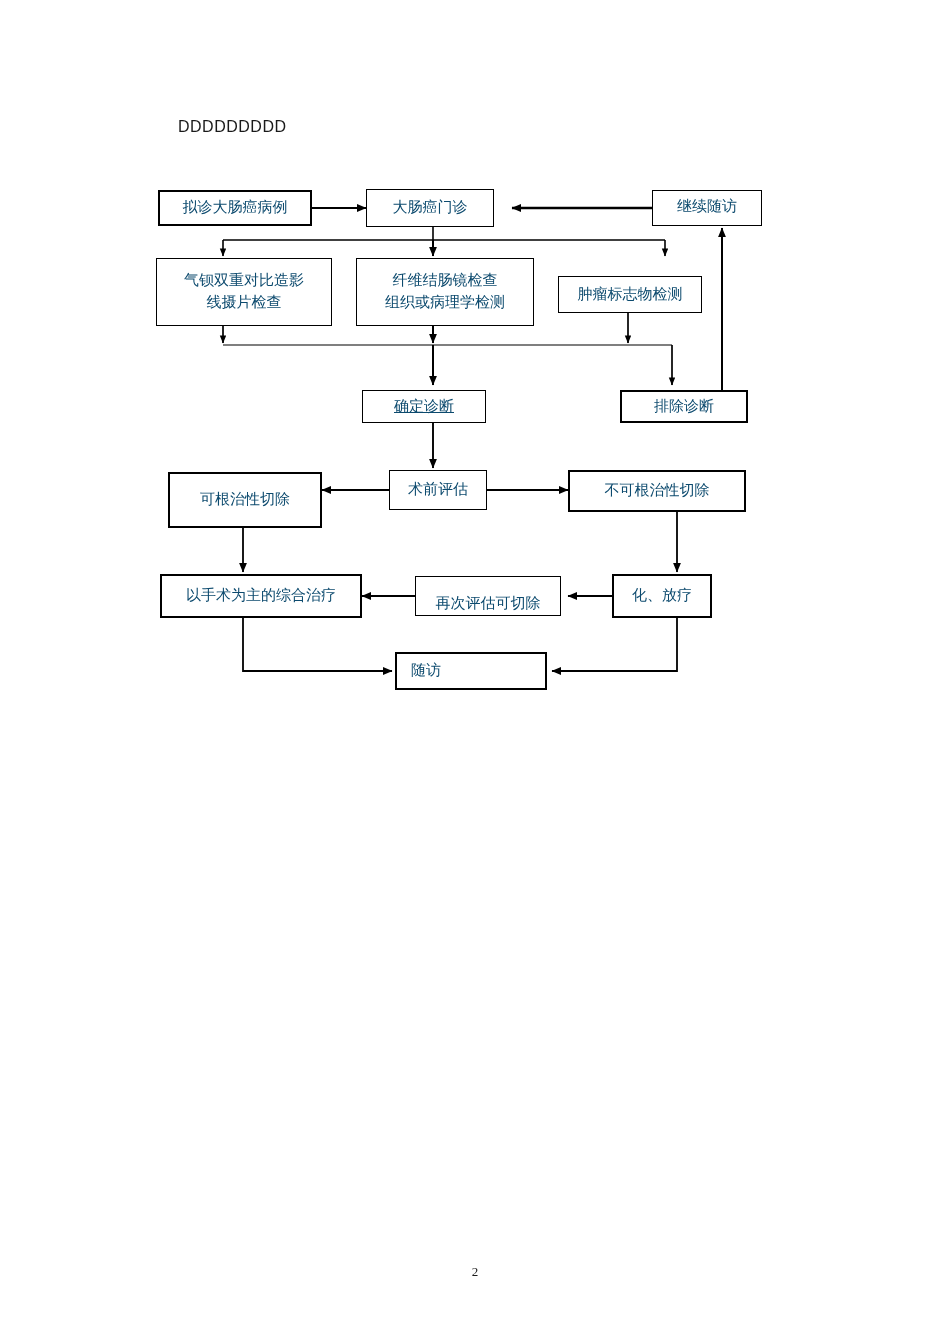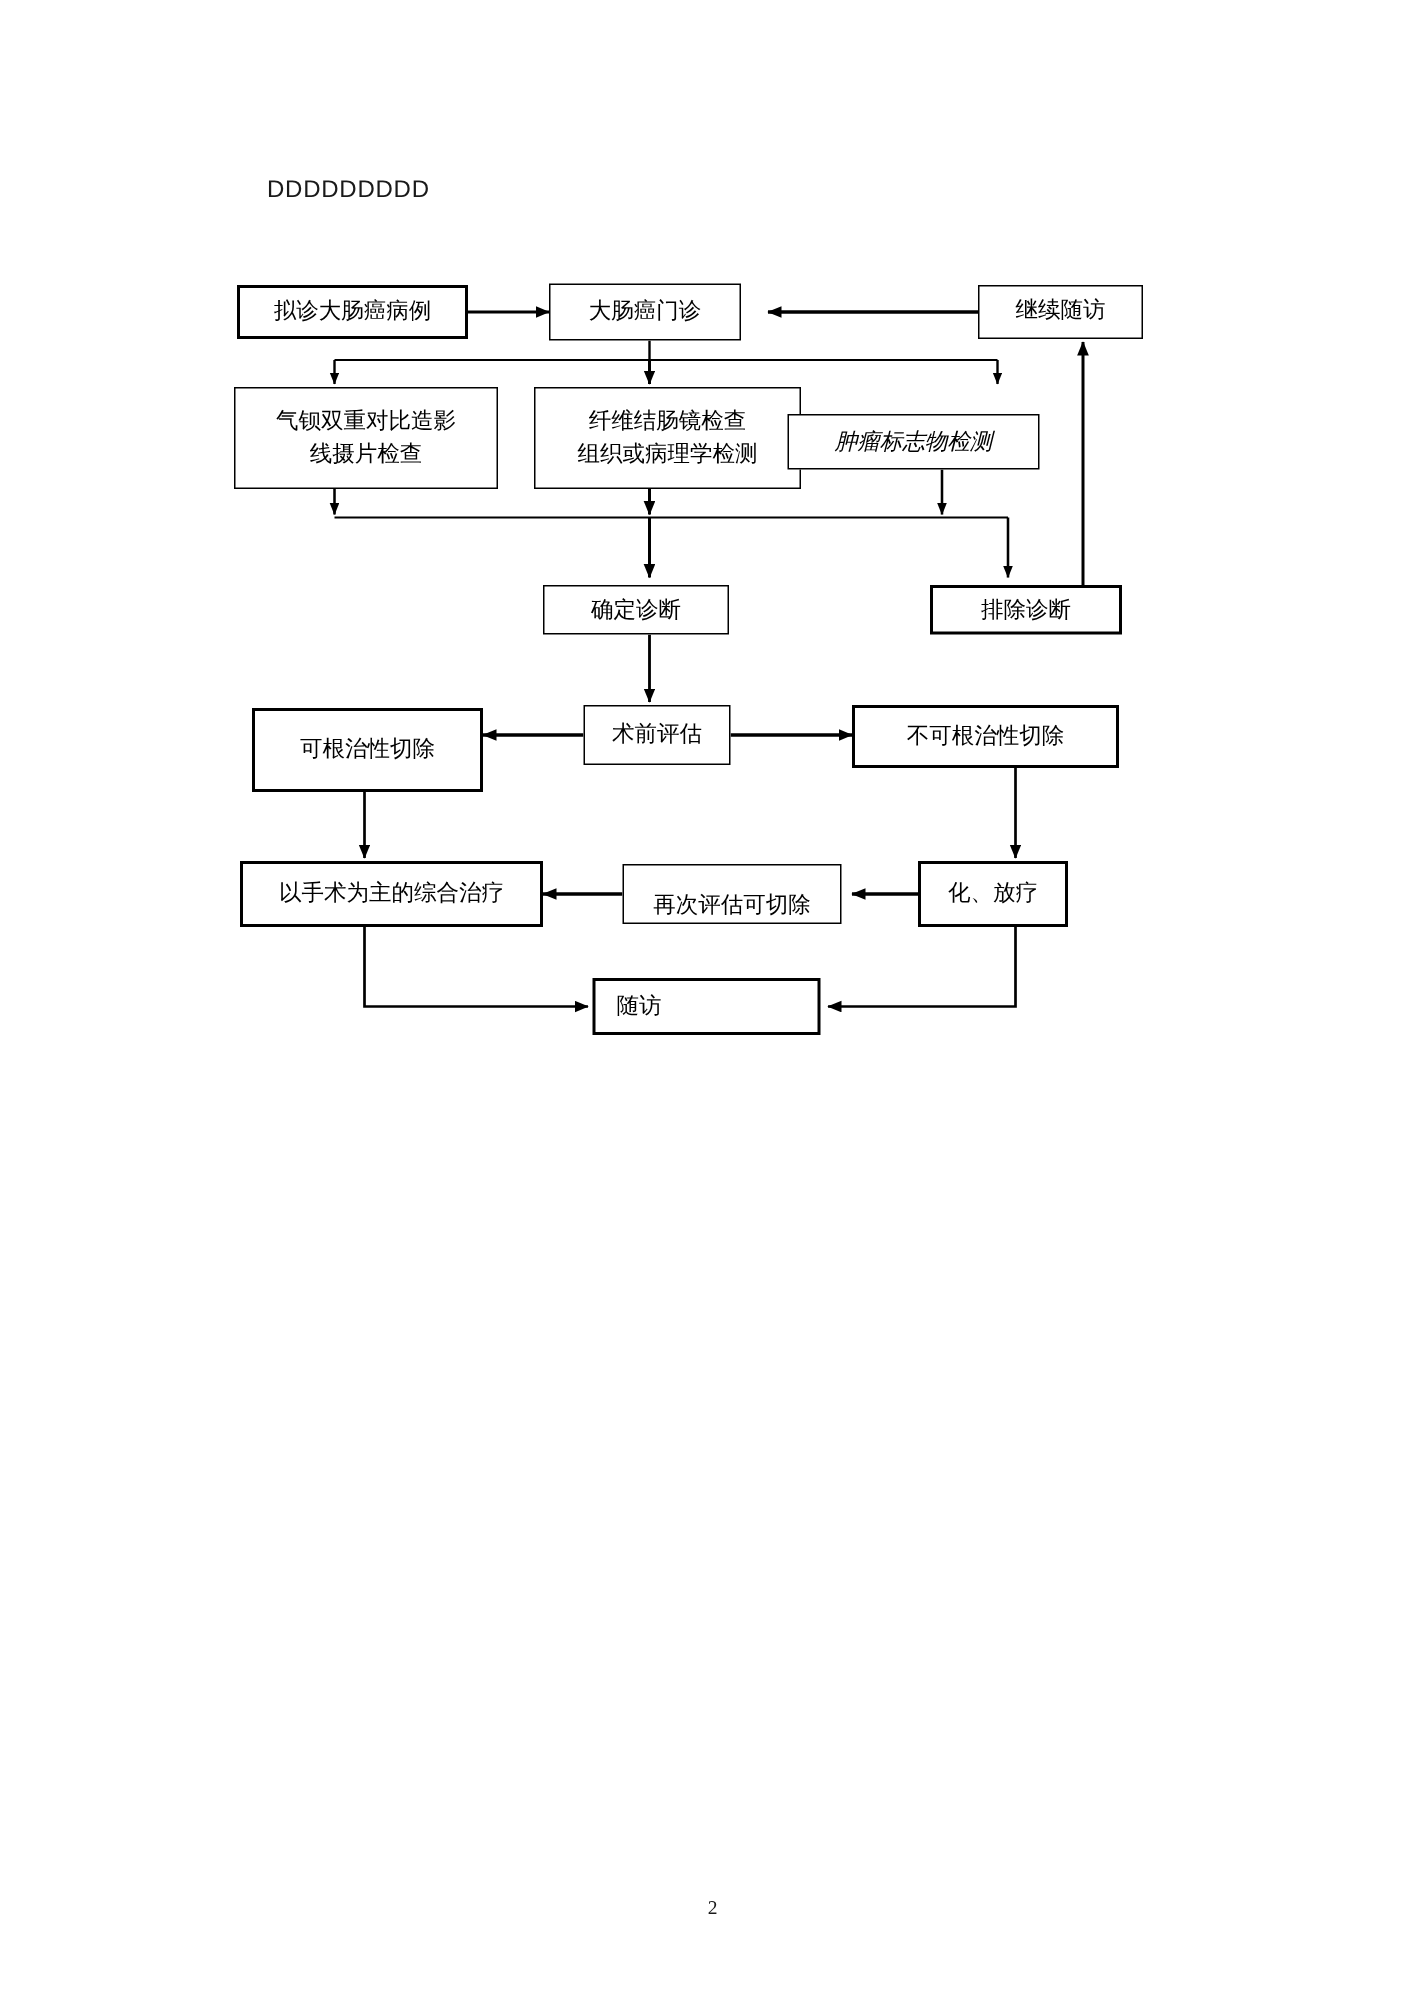--- a/index.html
+++ b/index.html
@@ -50,21 +50,21 @@
     box-sizing: border-box;
     background: #ffffff;
     border: 1px solid #000000;
     display: flex;
     flex-direction: column;
     align-items: center;
     justify-content: center;
     font-family: "DejaVu Sans", "Liberation Sans", sans-serif;
     font-size: 15px;
     line-height: 1.45;
-    color: #000000;
+    color: #0c4a6e;
     text-align: center;
     z-index: 3;
   }
   .node.thick { border-width: 2px; }
   .node .line { display: block; white-space: nowrap; }
   .node.left-align { align-items: flex-start; padding-left: 14px; }
 
   
   #page-number {
     position: absolute;
@@ -167,25 +167,25 @@
     <div class="node" style="left:156px; top:258px; width:176px; height:68px;">
       <span class="line">气钡双重对比造影</span>
       <span class="line">线摄片检查</span>
     </div>
 
     <div class="node" style="left:356px; top:258px; width:178px; height:68px;">
       <span class="line">纤维结肠镜检查</span>
       <span class="line">组织或病理学检测</span>
     </div>
 
-    <div class="node" style="left:525px; top:276px; width:168px; height:37px;font-style:italic;">
+    <div class="node" style="left:558px; top:276px; width:144px; height:37px;">
       <span class="line">肿瘤标志物检测</span>
     </div>
 
-    <div class="node" style="left:362px; top:390px; width:124px; height:33px;">
+    <div class="node" style="left:362px; top:390px; width:124px; height:33px;text-decoration:underline;">
       <span class="line">确定诊断</span>
     </div>
 
     <div class="node thick" style="left:620px; top:390px; width:128px; height:33px;">
       <span class="line">排除诊断</span>
     </div>
 
     <div class="node thick" style="left:168px; top:472px; width:154px; height:56px;">
       <span class="line">可根治性切除</span>
     </div>

